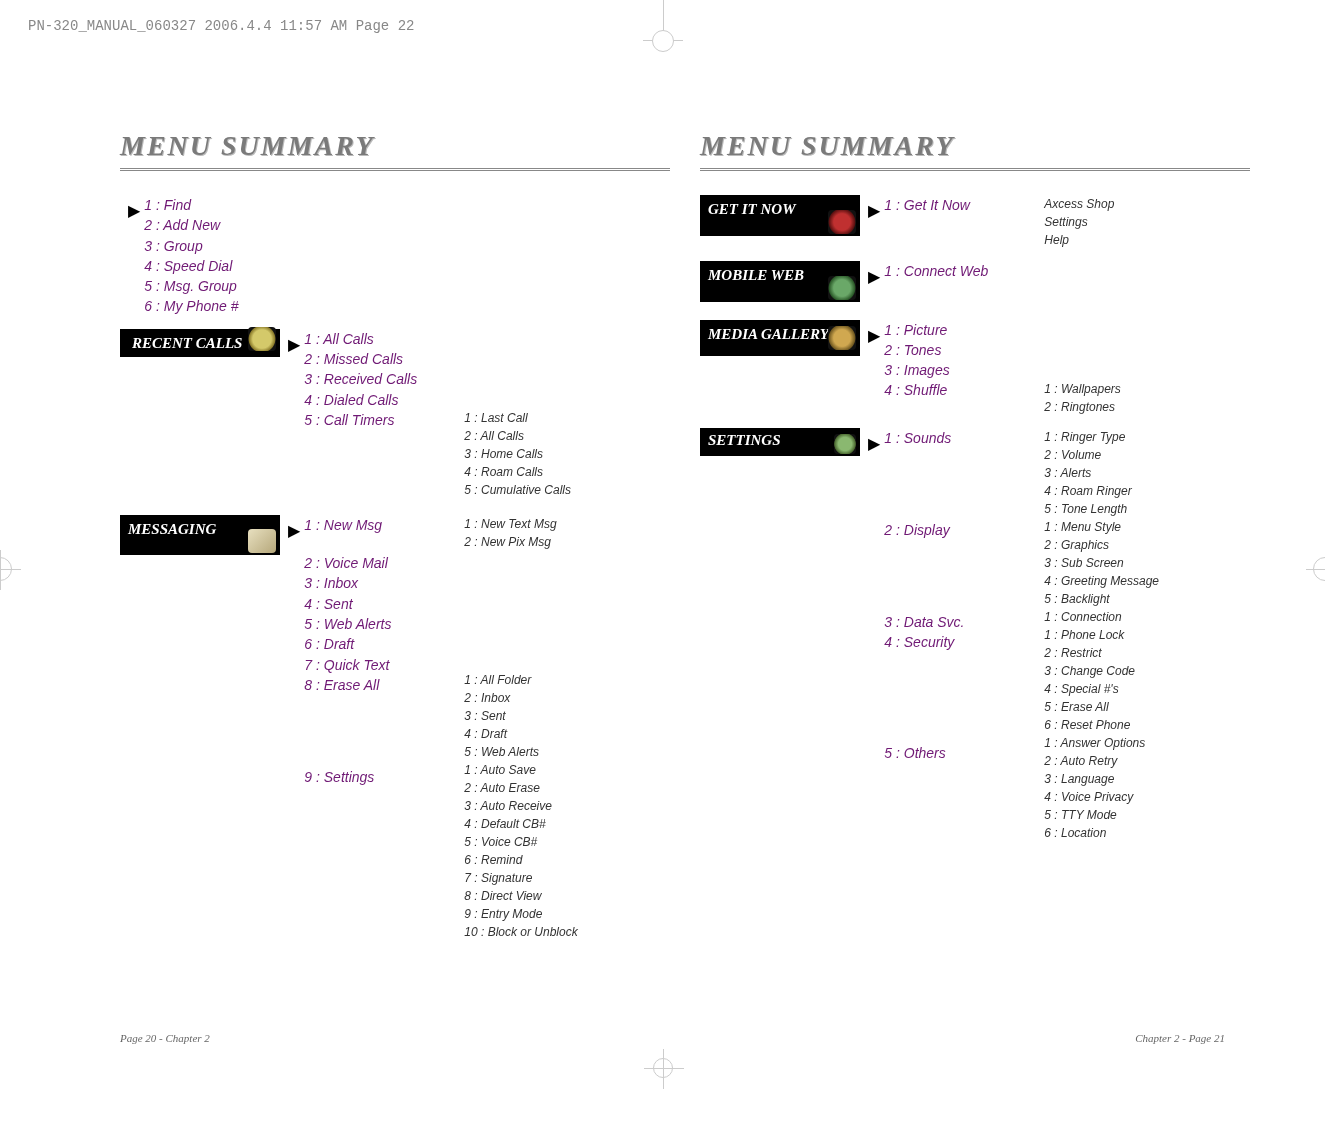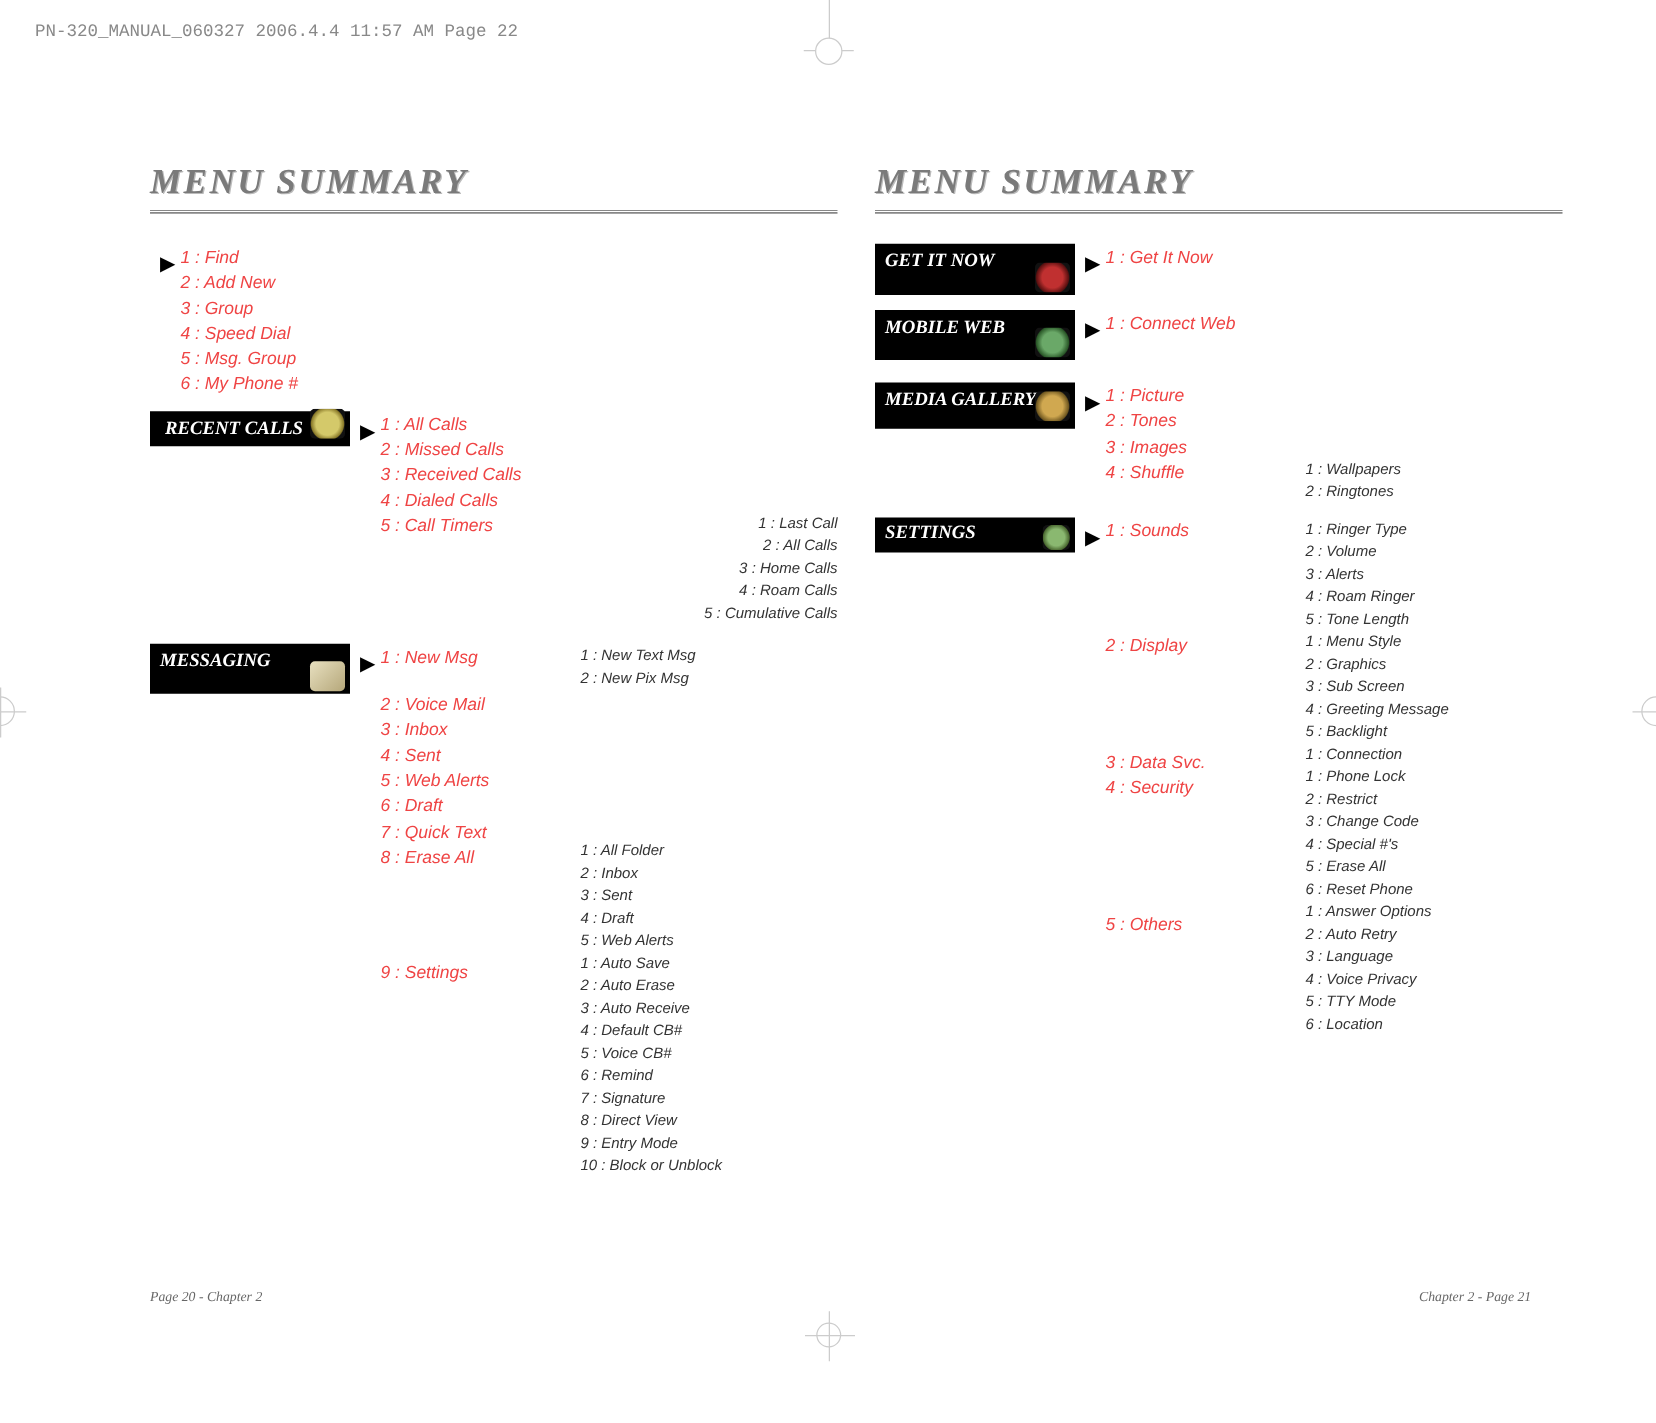--- a/index.html
+++ b/index.html
@@ -138,21 +138,21 @@
   }
   .arrow {
     flex: 0 0 24px;
     color: #000;
     font-size: 16px;
     padding: 6px 4px 0 8px;
   }
   .col-main {
     flex: 0 0 160px;
     font-size: 14px;
-    color: #ef4444;
+    color: #701a75;
     line-height: 1.45;
     font-family: "Helvetica Neue", Arial, sans-serif;
   }
   .col-main div { white-space: nowrap; font-style: italic; font-weight: 300; }
   .col-sub {
     flex: 1;
     font-size: 12px;
     color: #333;
     line-height: 1.5;
     font-style: italic;
@@ -206,21 +206,21 @@
       <span class="ico" style="background:radial-gradient(circle,#d4c96a 0 50%,#8a7a2a 70%,transparent 75%),#111;bottom:6px;"></span>
     </div>
     <div class="arrow">▶</div>
     <div class="col-main">
       <div>1 : All Calls</div>
       <div>2 : Missed Calls</div>
       <div>3 : Received Calls</div>
       <div>4 : Dialed Calls</div>
       <div>5 : Call Timers</div>
     </div>
-    <div class="col-sub" style="padding-top:80px;text-align:right;">
+    <div class="col-sub" style="padding-top:80px;">
       <div>1 : Last Call</div>
       <div>2 : All Calls</div>
       <div>3 : Home Calls</div>
       <div>4 : Roam Calls</div>
       <div>5 : Cumulative Calls</div>
     </div>
   </div>
 
   <div class="section" style="margin-top:16px;">
     <div class="badge">
@@ -271,20 +271,25 @@
   </div>
 
   <div class="section">
     <div class="badge">
       <span>GET IT NOW</span>
       <span class="ico" style="background:radial-gradient(circle,#c03030 0 45%,#5a1010 70%,transparent 75%),#111;"></span>
     </div>
     <div class="arrow">▶</div>
     <div class="col-main">
       <div>1 : Get It Now</div>
+    </div>
+    <div class="col-sub">
+      <div>Axcess Shop</div>
+      <div>Settings</div>
+      <div>Help</div>
     </div>
   </div>
 
   <div class="section">
     <div class="badge">
       <span>MOBILE WEB</span>
       <span class="ico" style="background:radial-gradient(circle,#6aa868 0 45%,#2a5828 70%,transparent 75%),#111;"></span>
     </div>
     <div class="arrow">▶</div>
     <div class="col-main">

